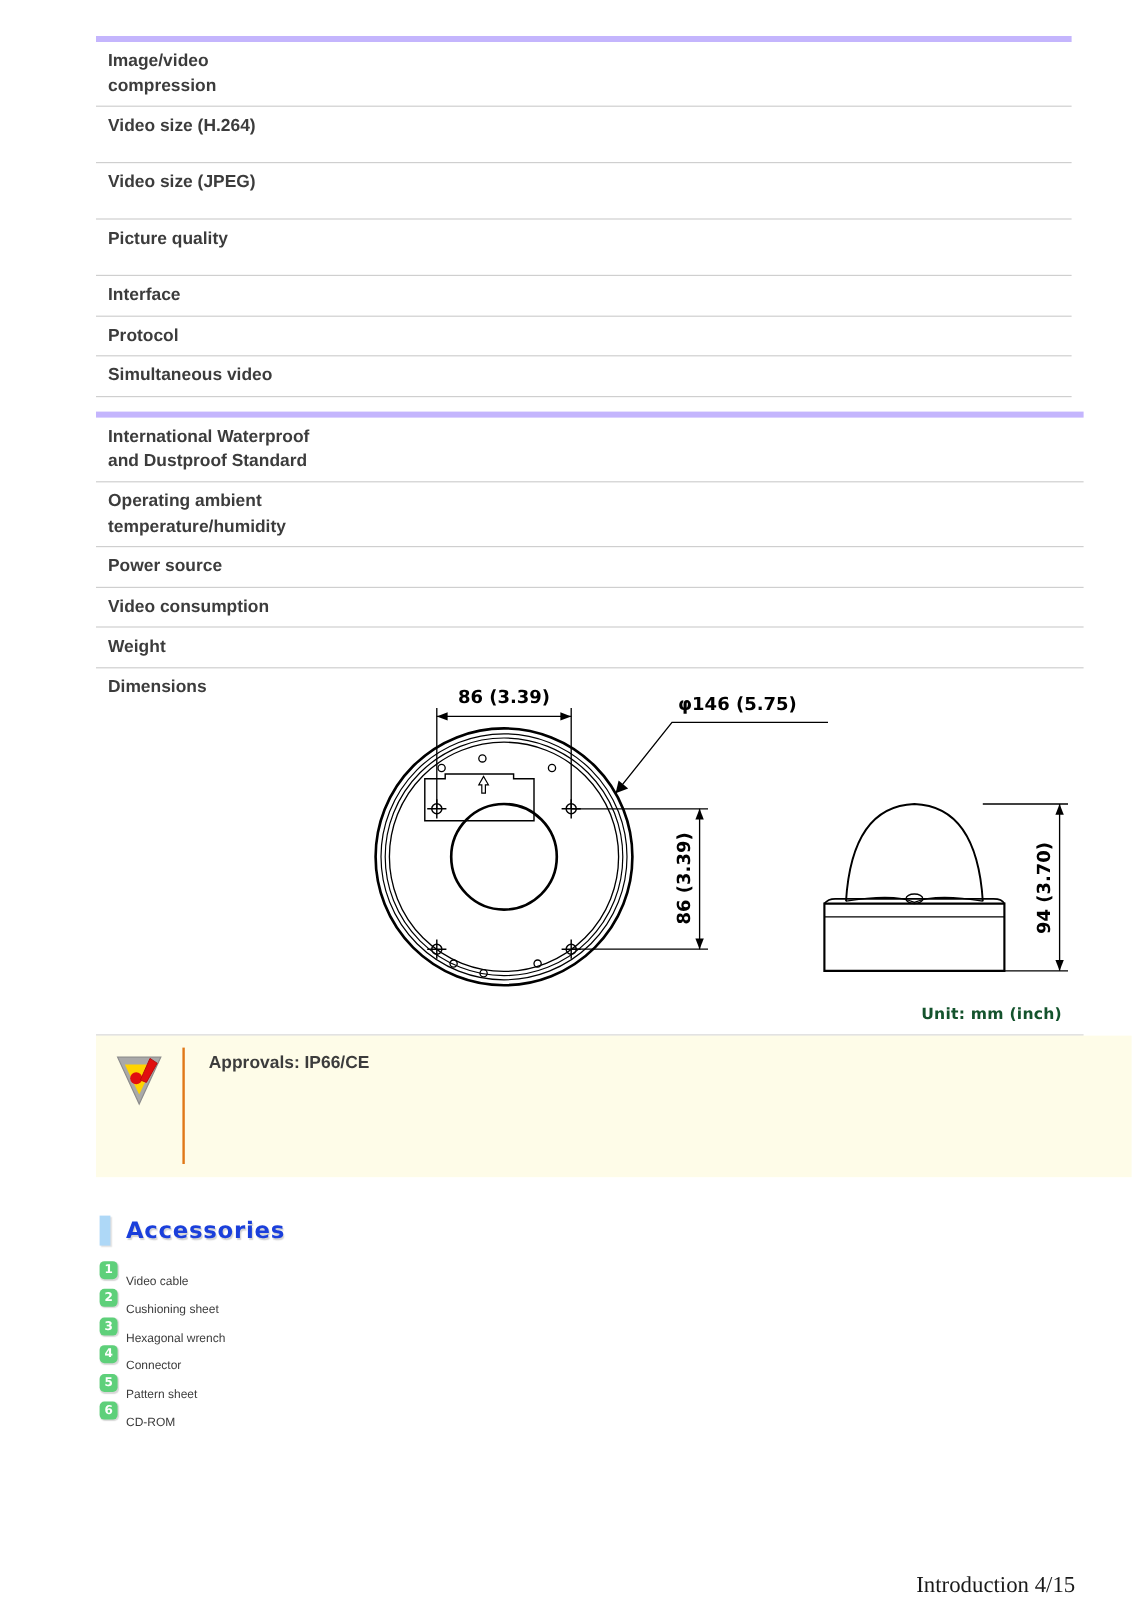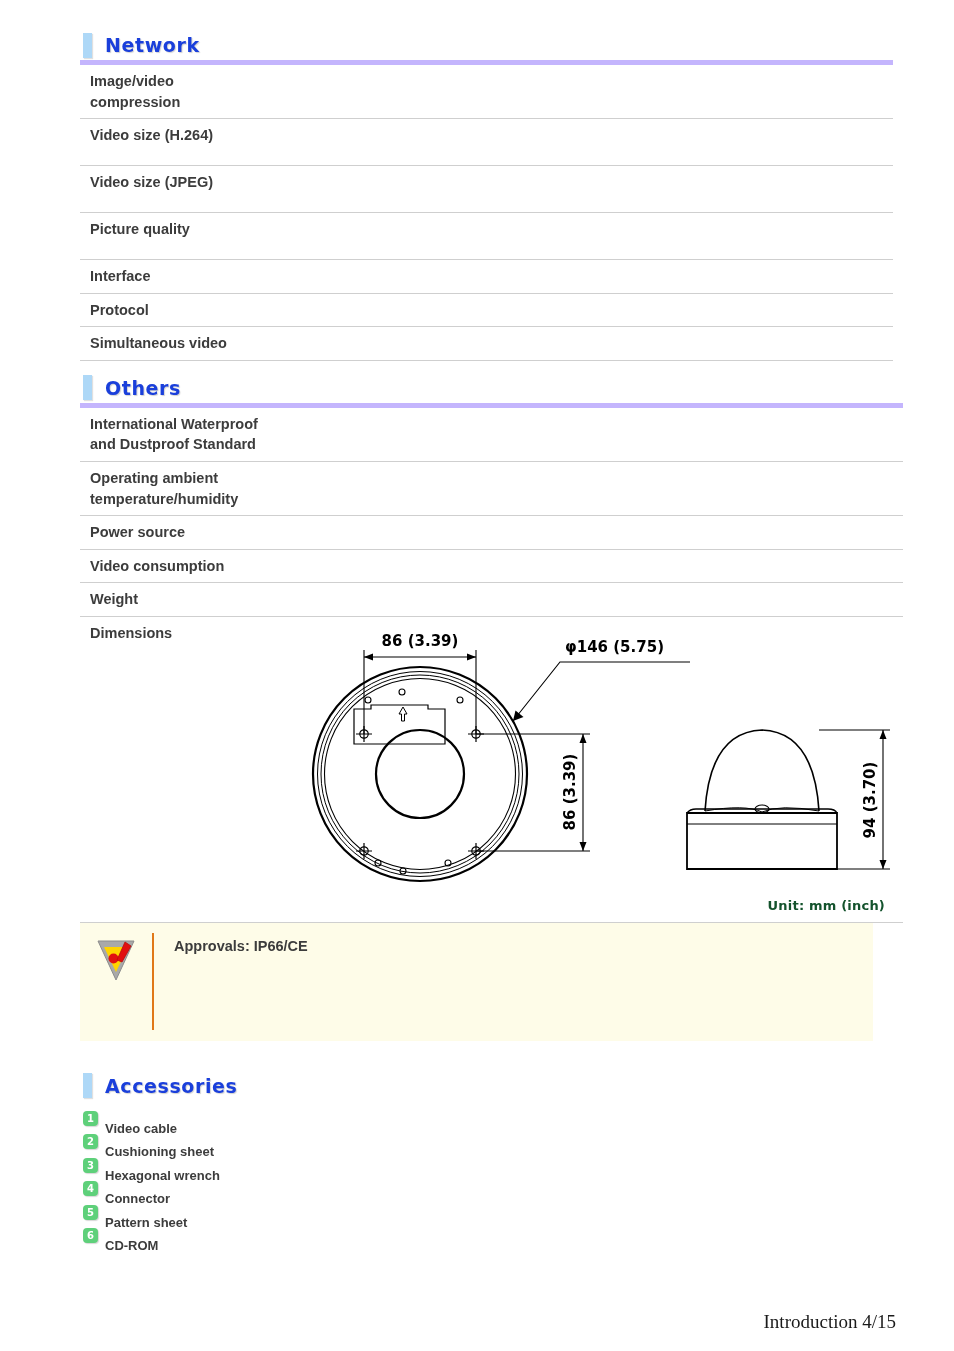--- a/index.html
+++ b/index.html
@@ -80,21 +80,21 @@
     font-size: 13px;
     font-weight: bold;
     color: #14532d;
     font-family: "DejaVu Sans", sans-serif;
     letter-spacing: 0.2px;
   }
 
   
   .note-box {
     margin-left: 80px;
-    width: 793px;
+    width: 863px;
     height: 118px;
     background: #fefce8;
     display: flex;
     align-items: flex-start;
     padding: 10px 0 0 0;
     margin-top: 0;
   }
   .note-icon {
     width: 72px;
     flex: 0 0 auto;
@@ -137,22 +137,22 @@
     font-weight: bold;
     display: flex;
     align-items: center;
     justify-content: center;
     margin-right: 7px;
     flex: 0 0 auto;
     box-shadow: 1px 1px 1px rgba(0,0,0,0.16);
     font-family: "DejaVu Sans", sans-serif;
   }
   .acc-label {
-    font-size: 13px;
-    font-weight: bold;
+    font-size: 10px;
+    font-weight: normal;
     color: #3c3c3c;
     margin-top: 20px;
   }
 
   
   .footer {
     position: absolute;
     right: 58px;
     bottom: 18px;
     font-family: "Liberation Serif", serif;
@@ -162,24 +162,20 @@
   .sp-12 { height: 12px; }
   .sp-30 { height: 30px; }
 </style>
 </head>
 <body>
 
 <div class="page">
 
   <div class="sp-30"></div>
 
-  <div class="section-head">
-    <span class="bar"></span>
-    <span class="title">Network</span>
-  </div>
 
   <table class="spec-table">
     <tbody>
         <tr class="r-tall">
       <td class="lbl"><span>Image/video</span><br><span>compression</span></td>
       <td class="val"></td>
     </tr>
     <tr class="r-tall">
       <td class="lbl">Video size (H.264)</td>
       <td class="val"></td>
@@ -202,24 +198,20 @@
     </tr>
     <tr class="r-1">
       <td class="lbl">Simultaneous video</td>
       <td class="val"></td>
     </tr>
   </tbody>
     </table>
 
   <div class="sp-12"></div>
 
-  <div class="section-head">
-    <span class="bar"></span>
-    <span class="title">Others</span>
-  </div>
 
   <table class="spec-table">
     <tbody>
         <tr class="r-2line">
       <td class="lbl"><span>International Waterproof</span><br><span>and Dustproof Standard</span></td>
       <td class="val"></td>
     </tr>
     <tr class="r-2line">
       <td class="lbl"><span>Operating ambient</span><br><span>temperature/humidity</span></td>
       <td class="val"></td>

